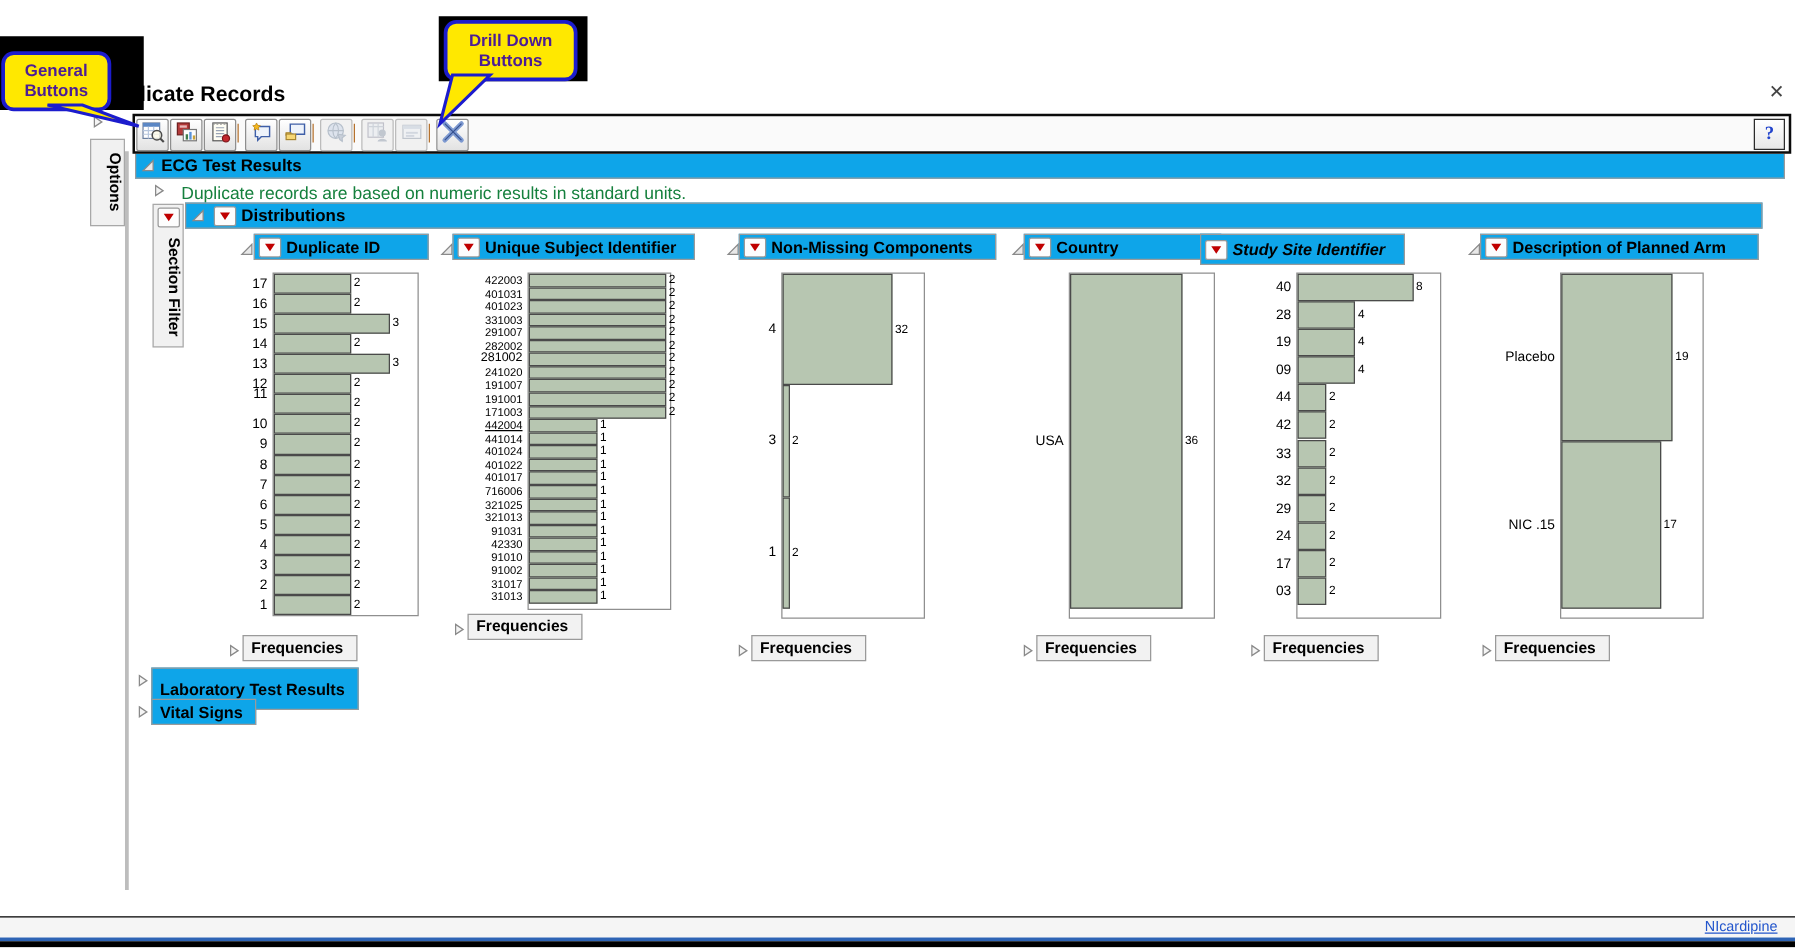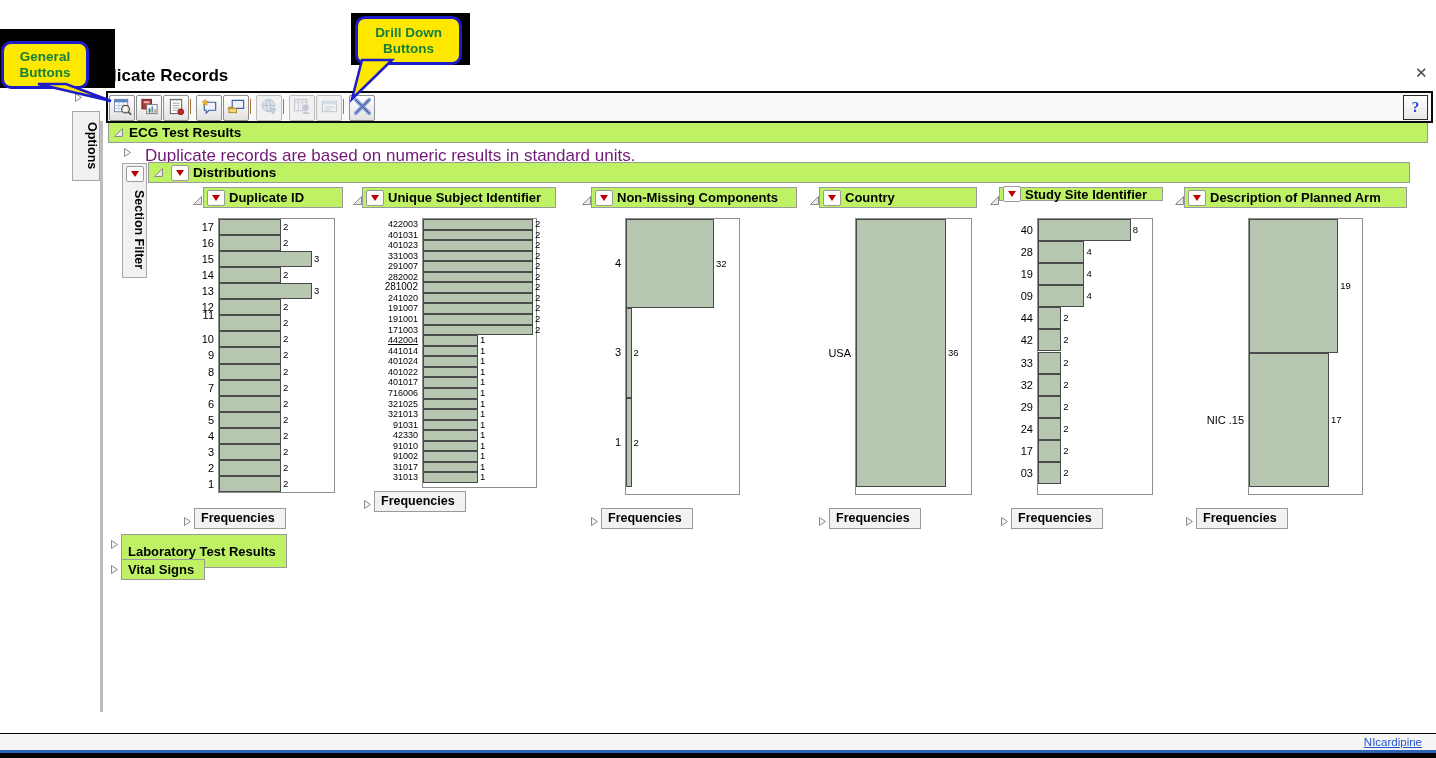--- a/index.html
+++ b/index.html
@@ -14,36 +14,36 @@
   .tbtn{position:absolute;top:2px;width:24px;height:24px;border:1px solid #8e8e8e;border-radius:2px;
         background:linear-gradient(#ffffff,#e2e2e2);display:flex;align-items:center;justify-content:center;}
   .tbtn.disabled{border-color:#bcbcbc;background:#f1f1f1;}
   .tsep{position:absolute;top:6px;width:1px;height:15px;background:#b5722e;}
   #help-btn{position:absolute;top:2px;right:3px;width:23px;height:23px;border:1px solid #2a2a2a;
         background:linear-gradient(#ffffff,#e7e7e7);color:#2244cc;font-weight:bold;font-size:15px;
         display:flex;align-items:center;justify-content:center;font-family:"Liberation Serif",serif;}
   
   .blackpatch{background:#000;z-index:3;}
   .bubble{background:#ffe800;border:3px solid #1c1ccd;border-radius:10px;z-index:4;
-          color:#15803d;font-weight:bold;font-size:13.5px;line-height:16px;text-align:center;
+          color:#4c1d95;font-weight:bold;font-size:13.5px;line-height:16px;text-align:center;
           display:flex;flex-direction:column;justify-content:center;}
   #tails{left:0;top:0;width:1436px;height:758px;z-index:5;pointer-events:none;}
   
   .vtab{background:#f1f1f1;border:1px solid #a8a8a8;writing-mode:vertical-rl;
         font-weight:bold;font-size:12.5px;text-align:center;}
   #divider{left:100px;top:121px;width:3px;height:591px;background:#bdbdbd;}
   
-  .graybar{background:#bef264;border:1px solid #9a9a9a;box-sizing:border-box;
+  .graybar{background:#0ea5e9;border:1px solid #9a9a9a;box-sizing:border-box;
            display:flex;align-items:center;}
   .graybar .txt{font-weight:bold;font-size:13px;white-space:nowrap;}
   .redbtn{width:16px;height:14px;border:1px solid #9a9a9a;background:#fdfdfd;border-radius:2px;
           display:flex;align-items:center;justify-content:center;margin:0 4px 0 3px;}
   .redtri{width:0;height:0;border-left:4px solid transparent;border-right:4px solid transparent;
           border-top:6px solid #c00000;}
-  .note{color:#701a75;font-size:17px;}
+  .note{color:#15803d;font-size:14px;}
   .plotbox{background:#fff;border:1px solid #8f8f8f;box-sizing:border-box;}
   .bar{box-sizing:border-box;border:1px solid #4a4a4a;}
   .catlab{text-align:right;white-space:nowrap;}
   .vallab{font-size:9.5px;text-align:left;white-space:nowrap;}
   .freqbox{background:#f2f2f2;border:1px solid #9a9a9a;font-weight:bold;font-size:12.5px;
            padding:2px 10px 3px 6px;white-space:nowrap;}
   
   #statusbar{left:0;top:733px;width:1436px;height:16px;background:#f5f5f5;border-top:1px solid #000;}
   #bluebar{left:0;top:750px;width:1436px;height:3px;background:#2e64b5;}
   #blackbar{left:0;top:753px;width:1436px;height:5px;background:#000;}
@@ -395,21 +395,21 @@
     <div class="catlab" style="position: absolute; left: 777px; top: 219px; width: 74px; height: 268px; line-height: 268px; font-size: 11px;">USA</div>
     <div class="bar" style="position: absolute; left: 856px; top: 219px; width: 90px; height: 268px; background: rgb(183, 198, 177); border-color: rgb(74, 74, 74);"></div>
     <div class="vallab" style="position: absolute; left: 948px; top: 219px; width: 30px; height: 268px; line-height: 268px;">36</div>
     <div style="position: absolute; left: 818px; top: 513px;"><svg width="9" height="11">
         <polygon points="1.5,1.5 7.5,5.5 1.5,9.5" fill="#f5f5f5" stroke="#8a8a8a"></polygon>
       </svg></div>
     <div class="freqbox" style="position: absolute; left: 829px; top: 508px;">Frequencies</div>
     <div style="position: absolute; left: 989px; top: 192px;"><svg width="11" height="11">
         <polygon points="1.5,9.5 9.5,9.5 9.5,1.5" fill="#e8e8e8" stroke="#8a8a8a"></polygon>
       </svg></div>
-    <div class="graybar" style="position: absolute; left: 999px; top: 187px; width: 164px; height: 14px;">
+    <div class="graybar" style="position: absolute; left: 960px; top: 187px; width: 164px; height: 25px; font-style: italic;">
       <span class="redbtn">
         <span class="redtri"></span>
       </span>
       <span class="txt">Study Site Identifier</span>
     </div>
     <div class="plotbox" style="position: absolute; left: 1037px; top: 218px; width: 116px; height: 277px;"></div>
     <div class="catlab" style="position: absolute; left: 959px; top: 219px; width: 74px; height: 22.0833px; line-height: 22.0833px; font-size: 11px;">40</div>
     <div class="bar" style="position: absolute; left: 1038px; top: 219px; width: 92.8px; height: 22.0833px; background: rgb(183, 198, 177); border-color: rgb(74, 74, 74);"></div>
     <div class="vallab" style="position: absolute; left: 1132.8px; top: 219px; width: 30px; height: 22.0833px; line-height: 22.0833px;">8</div>
     <div class="catlab" style="position: absolute; left: 959px; top: 241.083px; width: 74px; height: 22.0833px; line-height: 22.0833px; font-size: 11px;">28</div>
@@ -452,20 +452,21 @@
     <div style="position: absolute; left: 1174px; top: 192px;"><svg width="11" height="11">
         <polygon points="1.5,9.5 9.5,9.5 9.5,1.5" fill="#e8e8e8" stroke="#8a8a8a"></polygon>
       </svg></div>
     <div class="graybar" style="position: absolute; left: 1184px; top: 187px; width: 223px; height: 21px;">
       <span class="redbtn">
         <span class="redtri"></span>
       </span>
       <span class="txt">Description of Planned Arm</span>
     </div>
     <div class="plotbox" style="position: absolute; left: 1248px; top: 218px; width: 115px; height: 277px;"></div>
+    <div class="catlab" style="position: absolute; left: 1170px; top: 219px; width: 74px; height: 134px; line-height: 134px; font-size: 11px;">Placebo</div>
     <div class="bar" style="position: absolute; left: 1249px; top: 219px; width: 89.3px; height: 134px; background: rgb(183, 198, 177); border-color: rgb(74, 74, 74);"></div>
     <div class="vallab" style="position: absolute; left: 1340.3px; top: 219px; width: 30px; height: 134px; line-height: 134px;">19</div>
     <div class="catlab" style="position: absolute; left: 1170px; top: 353px; width: 74px; height: 134px; line-height: 134px; font-size: 11px;">NIC .15</div>
     <div class="bar" style="position: absolute; left: 1249px; top: 353px; width: 79.9px; height: 134px; background: rgb(183, 198, 177); border-color: rgb(74, 74, 74);"></div>
     <div class="vallab" style="position: absolute; left: 1330.9px; top: 353px; width: 30px; height: 134px; line-height: 134px;">17</div>
     <div style="position: absolute; left: 1185px; top: 513px;"><svg width="9" height="11">
         <polygon points="1.5,1.5 7.5,5.5 1.5,9.5" fill="#f5f5f5" stroke="#8a8a8a"></polygon>
       </svg></div>
     <div class="freqbox" style="position: absolute; left: 1196px; top: 508px;">Frequencies</div>
   </div>

